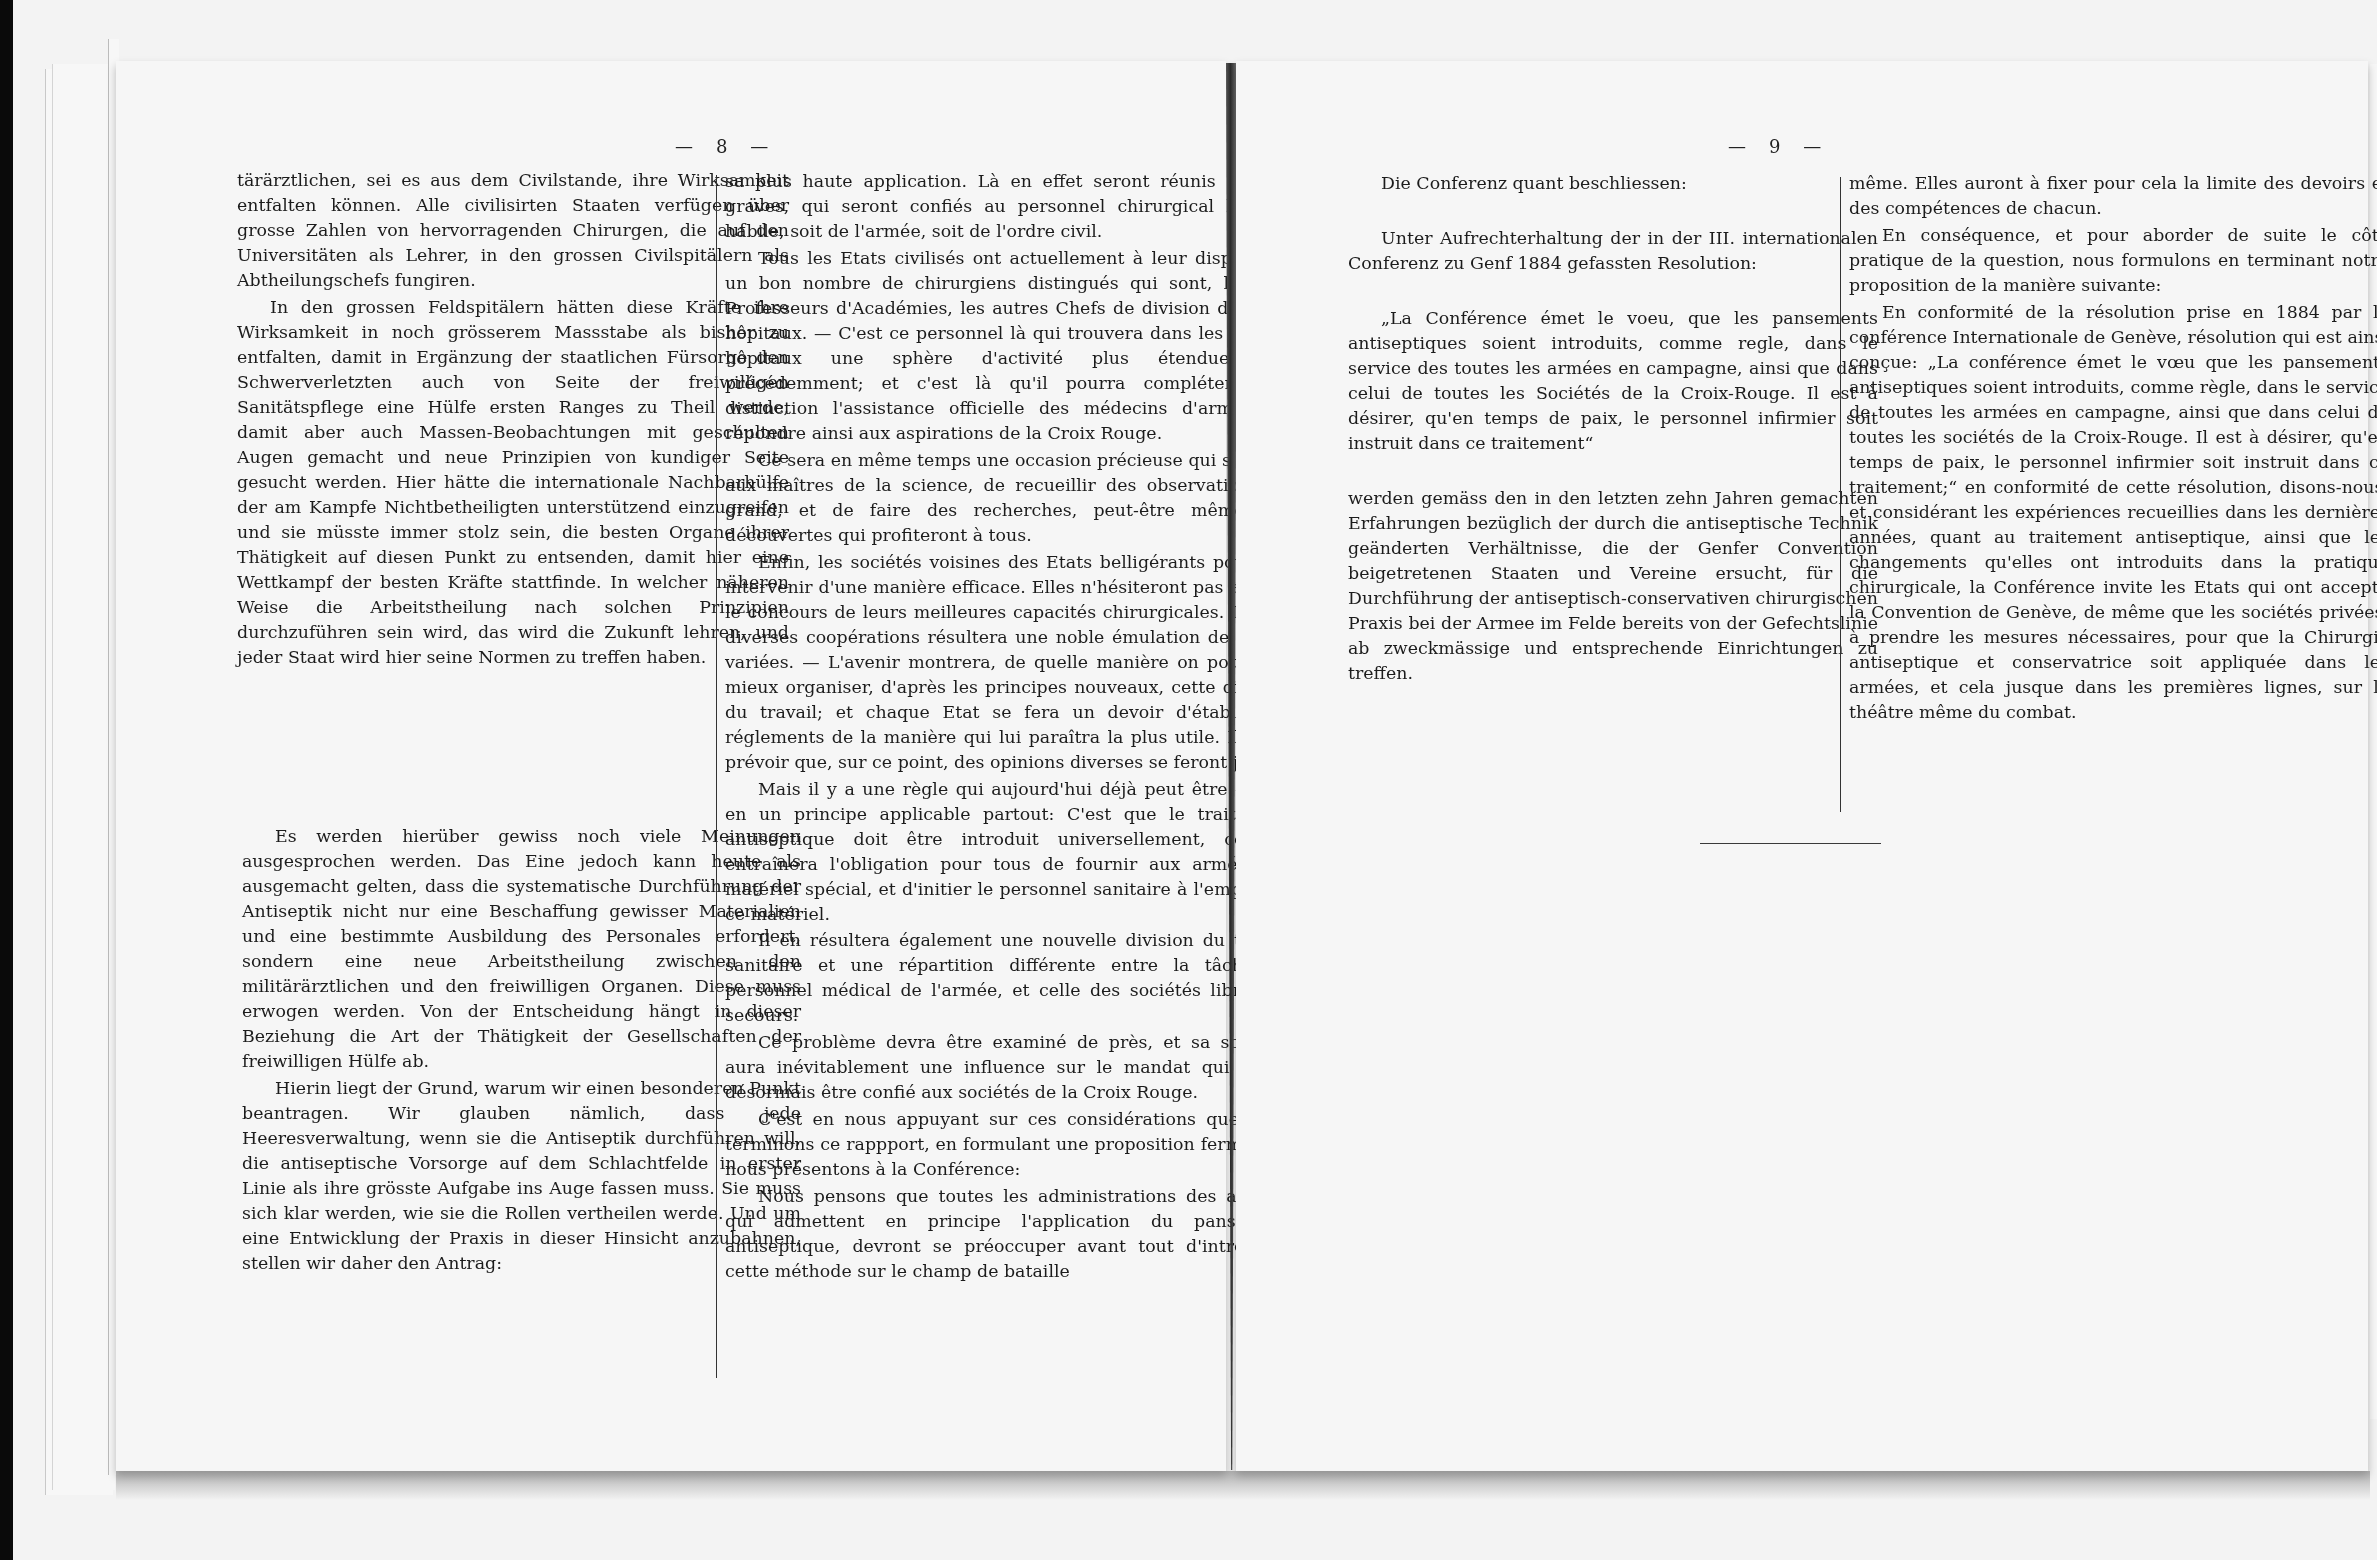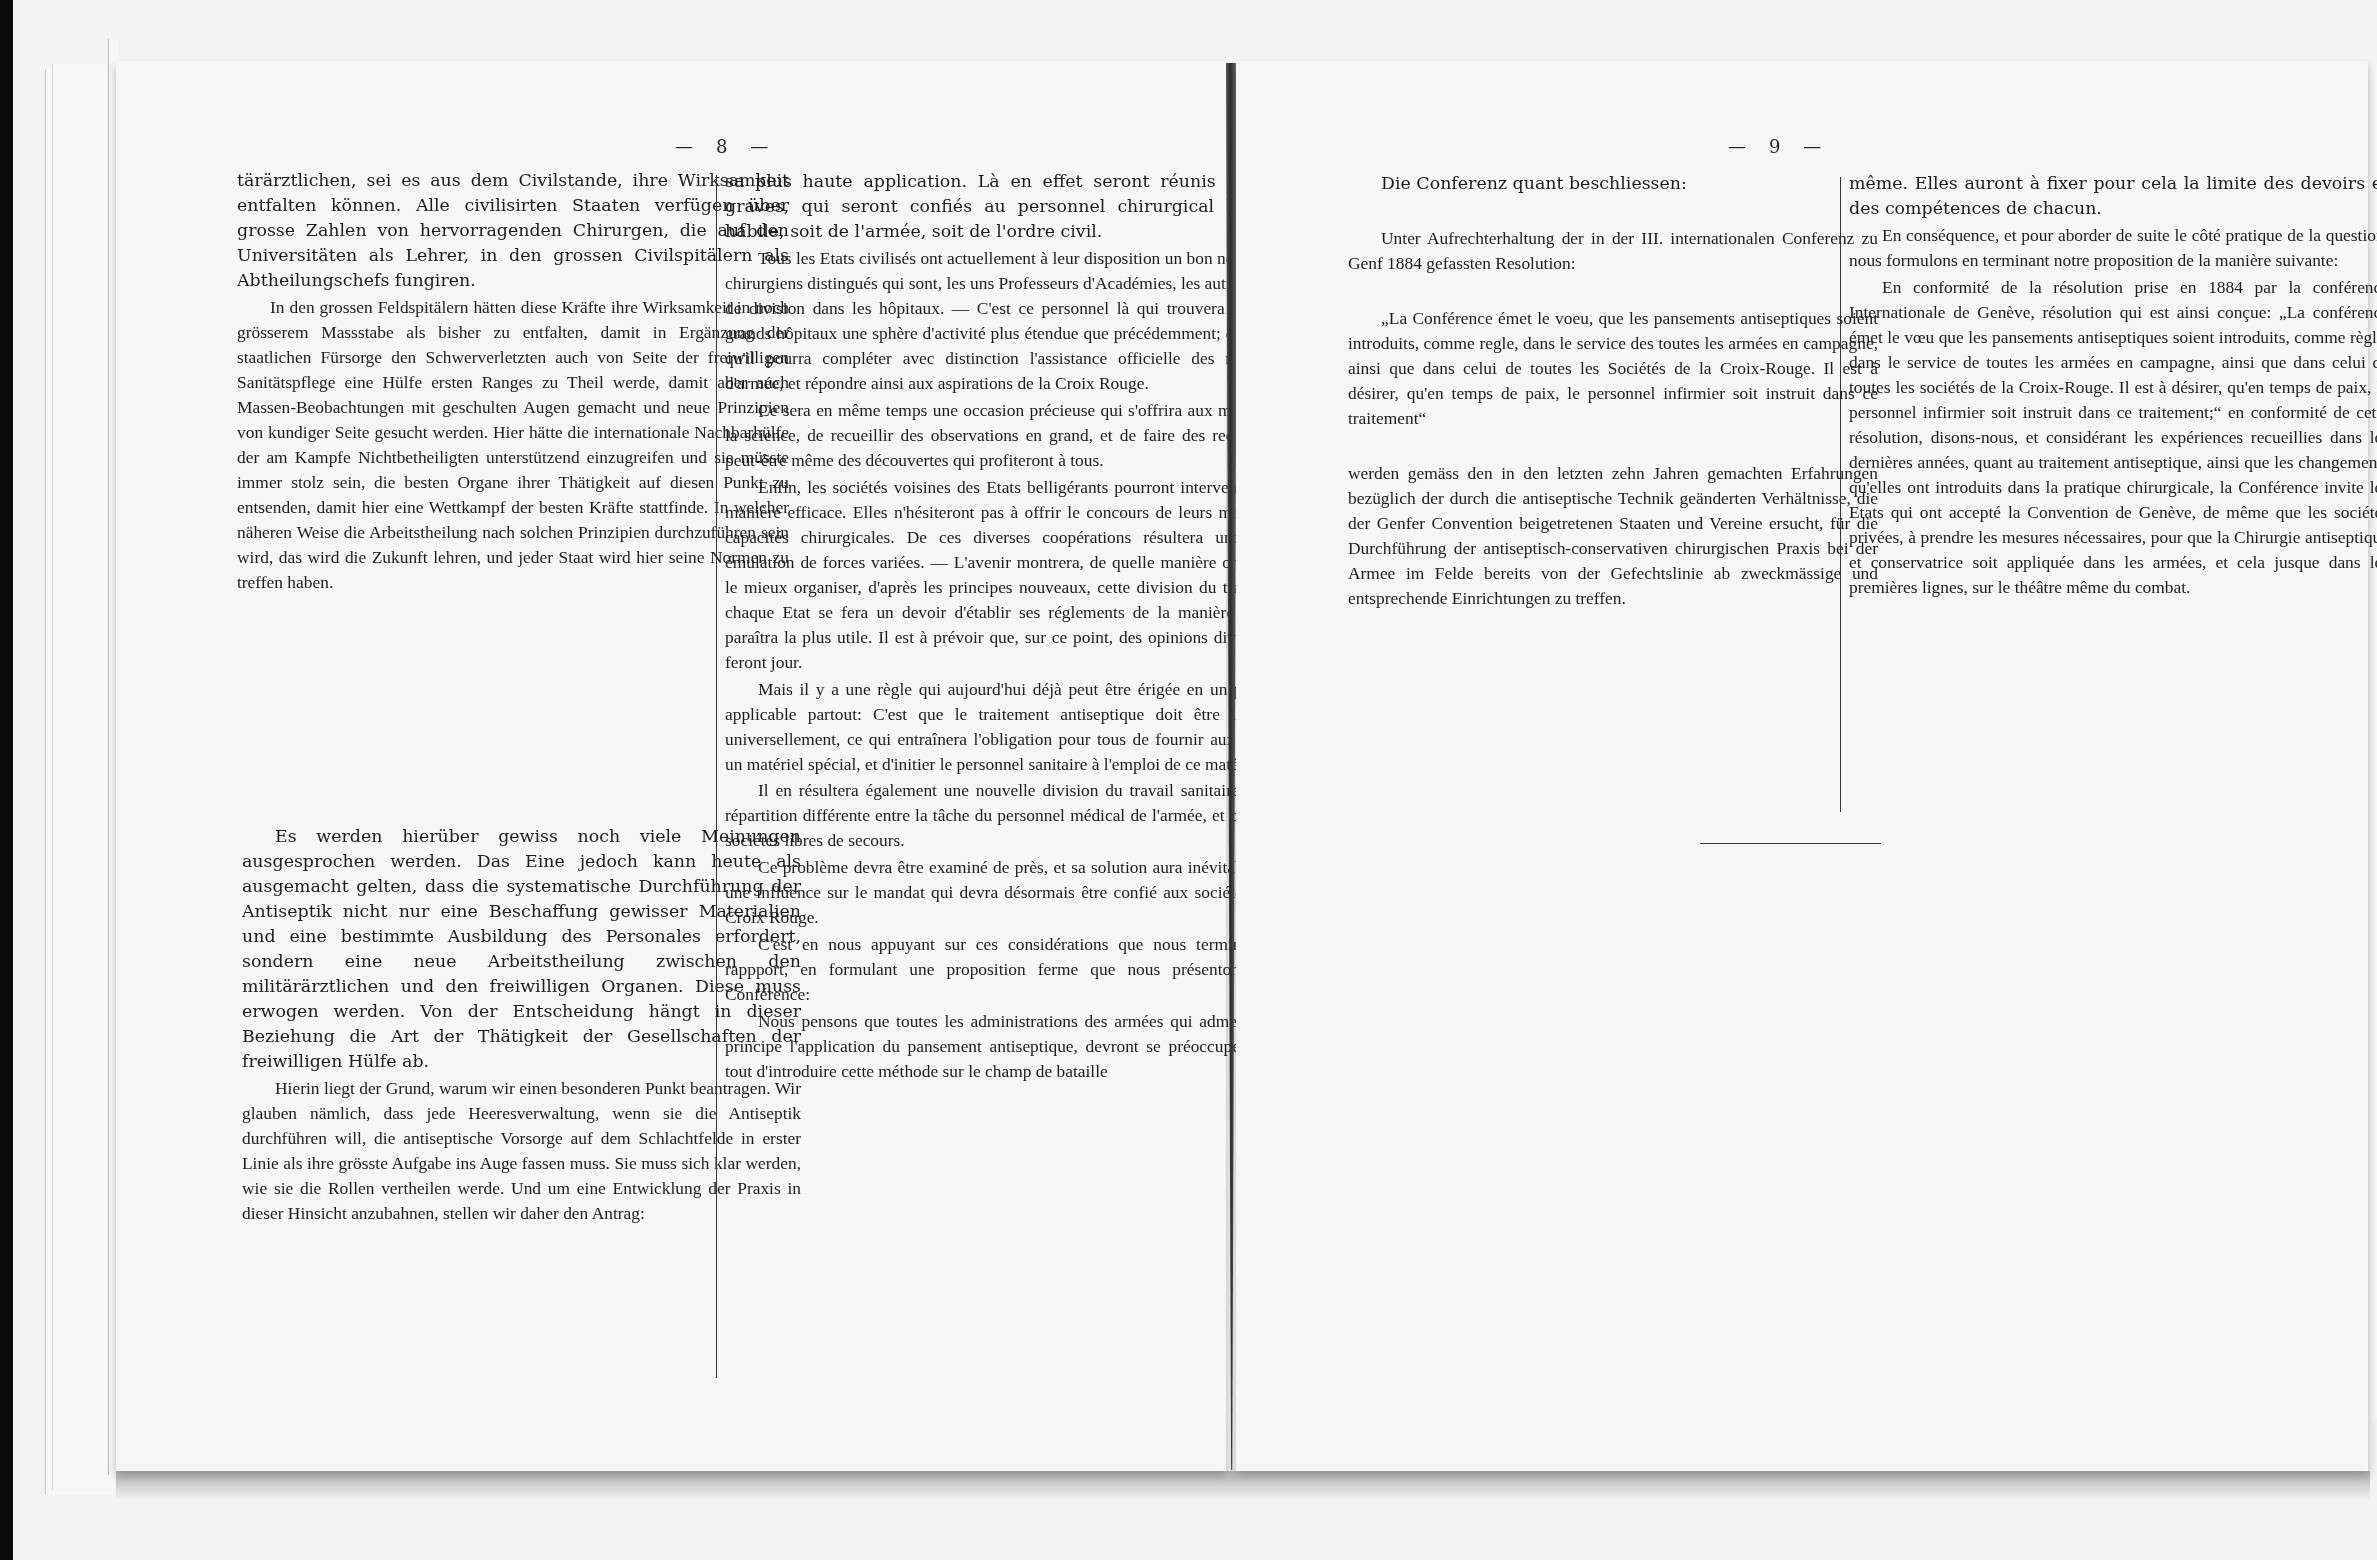--- a/index.html
+++ b/index.html
@@ -37,21 +37,21 @@
   }
   .page.left .page-number  { left: 559px; top: 75px; }
   .page.right .page-number { left: 492px; top: 75px; }
 
   .col {
     position: absolute; font-size: 17.4px; line-height: 25px;
     text-align: justify; hyphens: manual; color: #1c1c1c;
   }
   .col p { margin: 0; text-indent: 1.9em; }
   .col p.noindent { text-indent: 0; }
-  .col p + p { margin-top: 1.9px; font-family: Liberation Serif, serif; }
+  .col p + p { margin-top: 1.9px; }
 
   .rule-v { position: absolute; width: 1.4px; background: #333; }
 
   
   .page.left .col.de { left: 121px; top: 107px; width: 552px; }
   .page.left .col.de2 { left: 126px; top: 763px; width: 559px; }
   .page.left .col.fr { left: 609px; top: 108px; width: 566px; }
   .page.left .rule-v { left: 600px; top: 114px; height: 1203px; }
 
   

